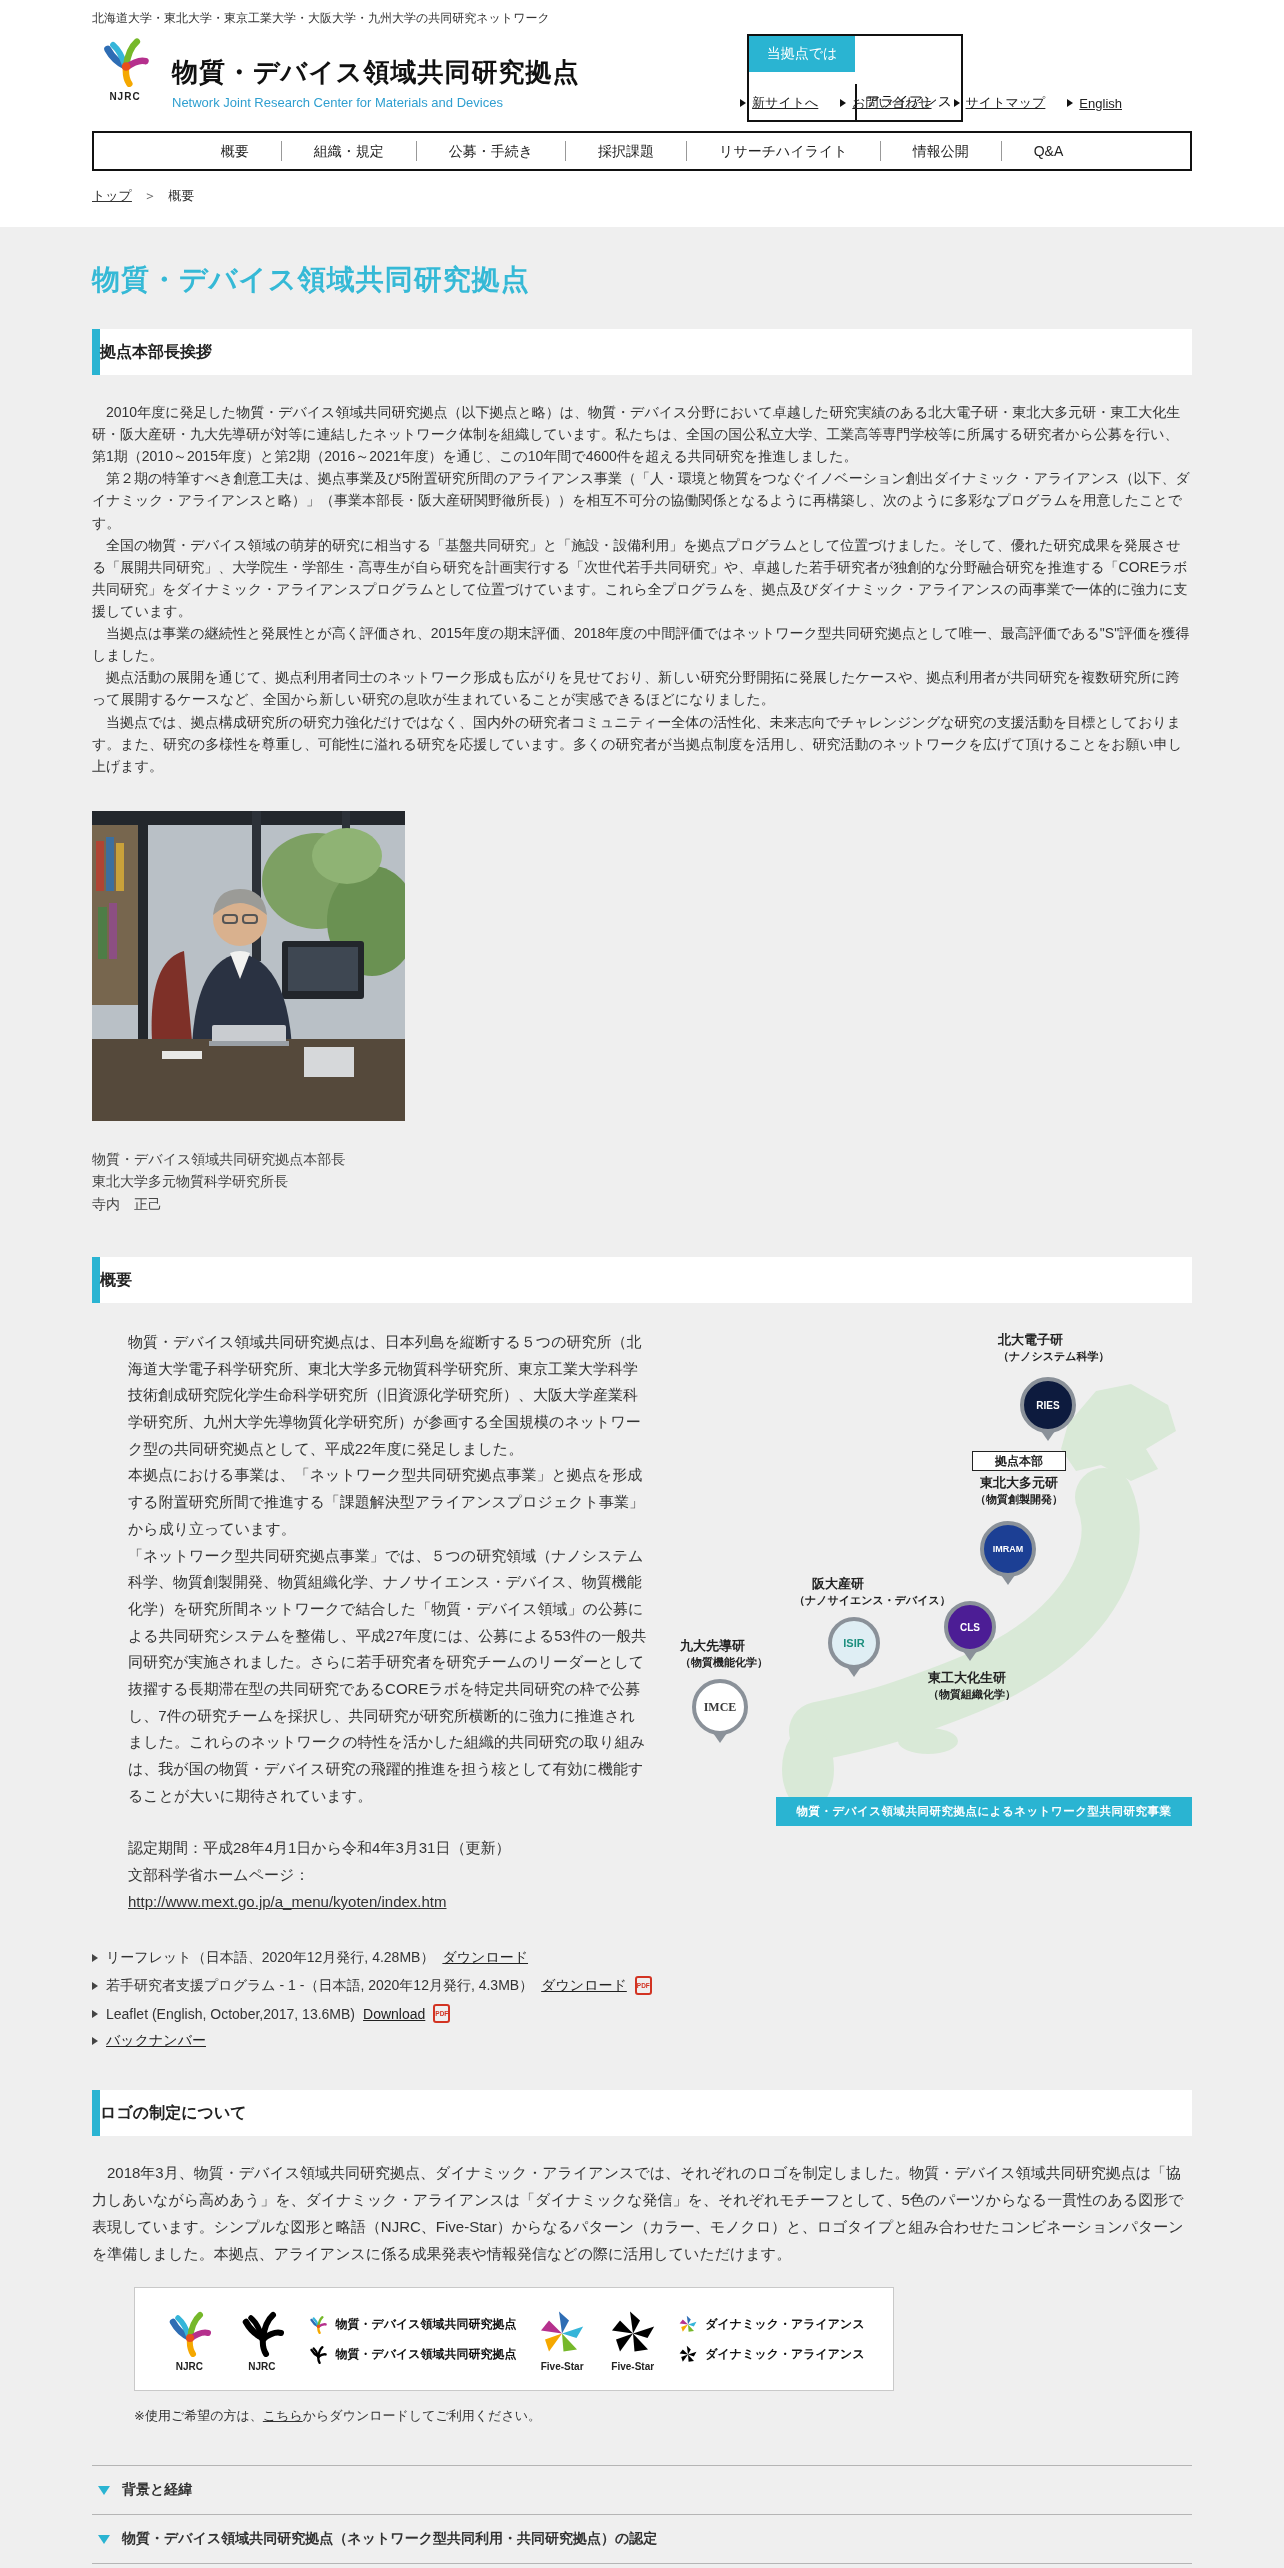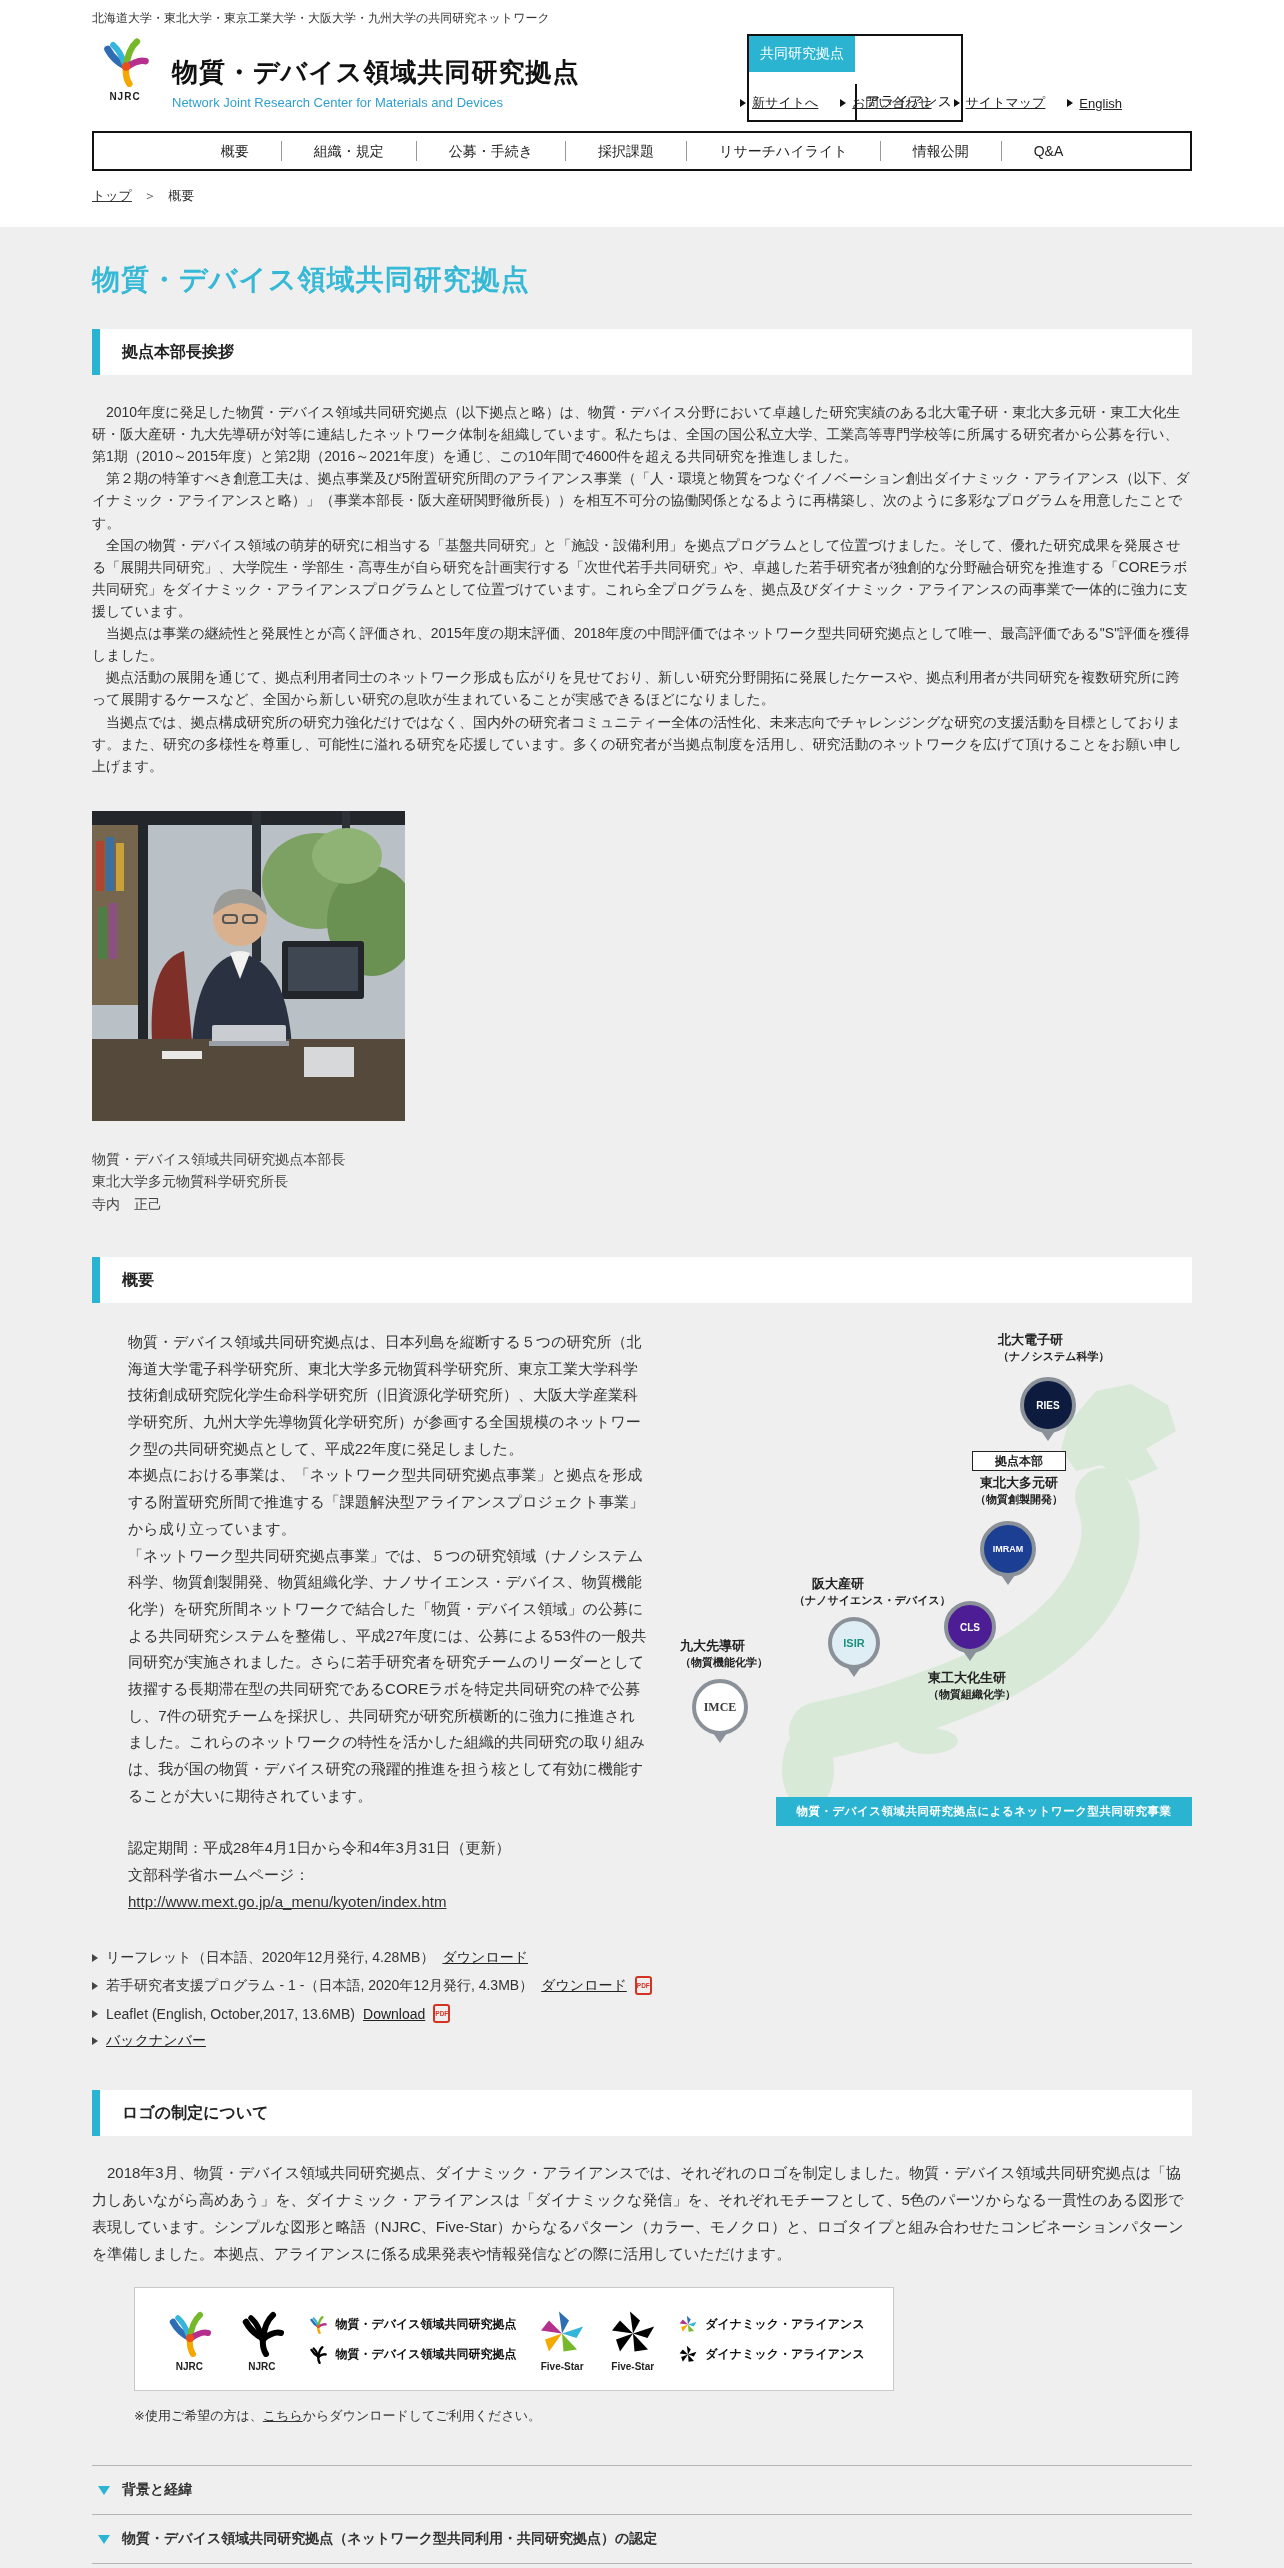--- a/index.html
+++ b/index.html
@@ -40,21 +40,21 @@
   .breadcrumb-bar { background:#fff; padding:16px 0 22px; }
   .breadcrumb { font-size:13px; color:#333; }
   .breadcrumb .home { text-decoration:underline; cursor:pointer; }
   .breadcrumb .sep { margin:0 8px; color:#666; }
 
   
   .content { background:#efefef; padding:34px 0 60px; }
   .page-title { font-size:28px; font-weight:bold; color:#35b9d6; letter-spacing:1px; }
 
   .section-bar { background:#fff; border-left:8px solid #2ab4d2; height:46px; display:flex;
-                 align-items:center; padding-left:22px; font-size:16px; font-weight:bold; color:#222; }
+                 align-items:center; font-size:16px; font-weight:bold; color:#222; }
   .mt1 { margin-top:30px; } .mt2 { margin-top:42px; } .mt3 { margin-top:40px; }
 
   .greeting-text { margin-top:26px; font-size:14px; line-height:1.58; color:#333; }
   .greeting-text p { margin:0; }
 
   .photo-wrap { margin-top:34px; width:313px; }
   .photo-wrap svg { display:block; }
   .caption { margin-top:27px; font-size:14px; line-height:1.6; color:#444; }
 
   .overview-cols { margin-top:26px; display:flex; gap:28px; }
@@ -139,21 +139,21 @@
             </svg>
           <div class="njrc-label">NJRC</div>
         </div>
         <div class="brand-text">
           <div class="site-title">物質・デバイス領域共同研究拠点</div>
           <div class="site-subtitle">Network Joint Research Center for Materials and Devices</div>
         </div>
       </div>
 
       <div class="tabs">
-        <div class="tab active">共同研究拠点</div>
+        <div class="tab active">当拠点では</div>
         <div class="tab">アライアンス</div>
       </div>
 
       <div class="quick-links">
         <div class="qlink">
           <span class="arrow-r"></span>
           <span class="lbl">新サイトへ</span>
         </div>
         <div class="qlink">
           <span class="arrow-r"></span>

